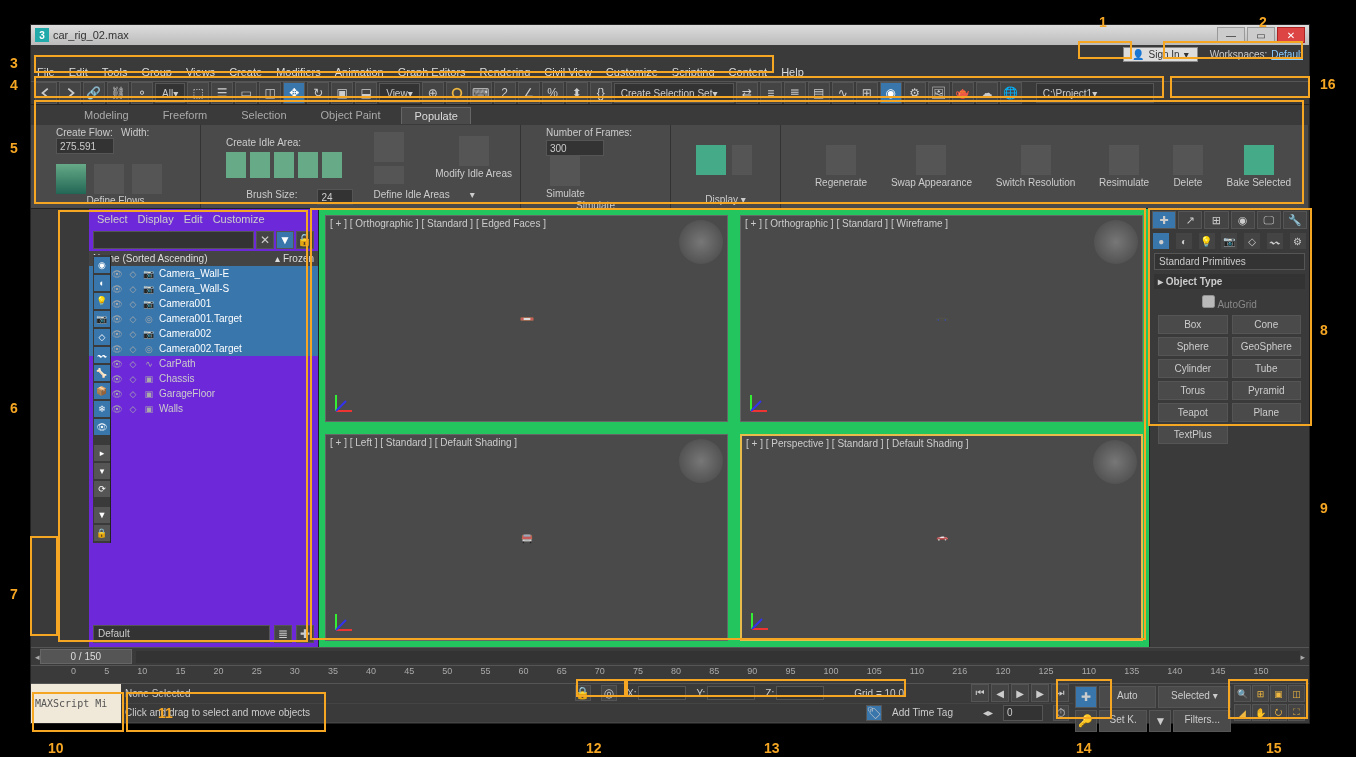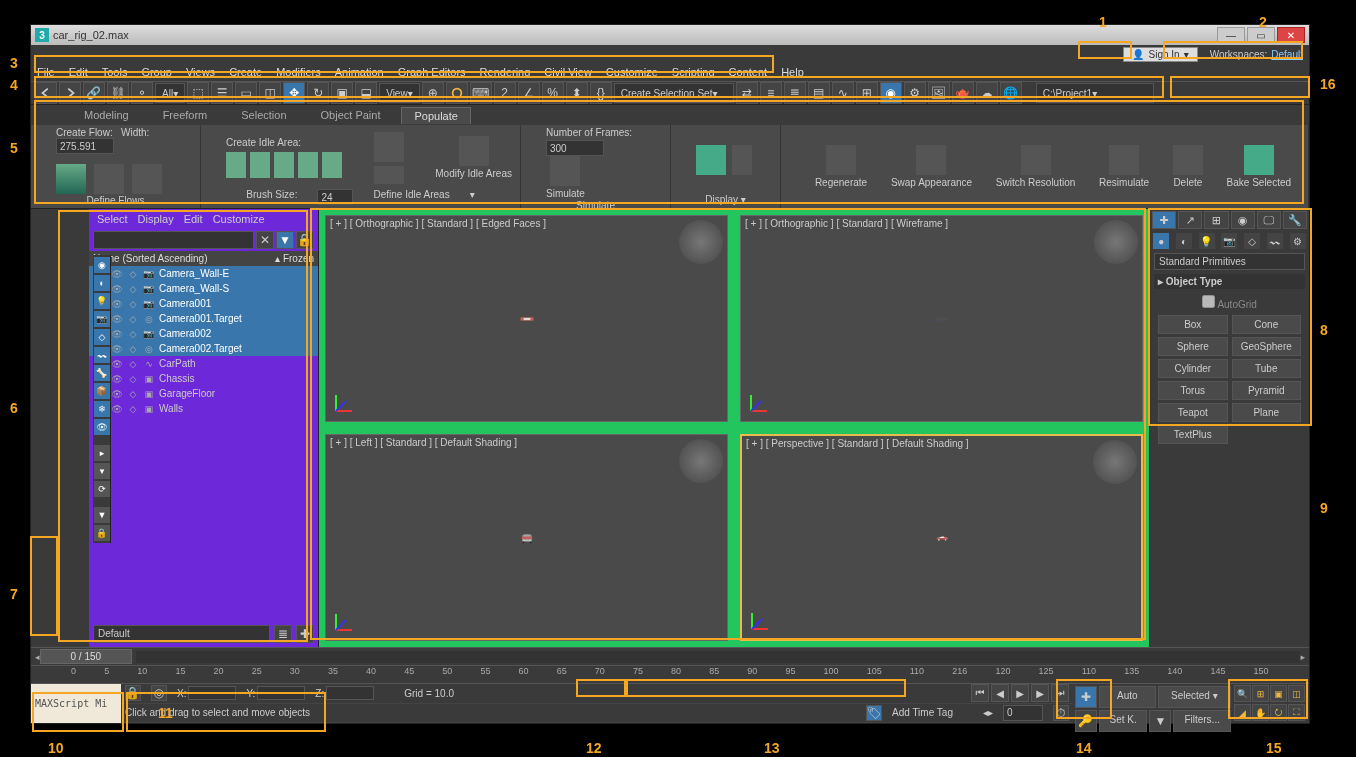--- a/index.html
+++ b/index.html
@@ -577,20 +577,21 @@
           <span>135</span>
           <span>140</span>
           <span>145</span>
           <span>150</span>
         </div>
     </div>
     <div class="statusbar">
       <div class="maxscript">MAXScript Mi</div>
       <div class="status-mid">
         <div class="status-row">
+          <span style="width:440px">None Selected</span>
           <div class="tbtn" style="width:16px;height:16px">🔒</div>
           <div class="tbtn" style="width:16px;height:16px">◎</div>
           <span class="coord">
               <span>X:</span>
               <input style="">
             </span>
           <span class="coord">
               <span>Y:</span>
               <input style="">
             </span>

